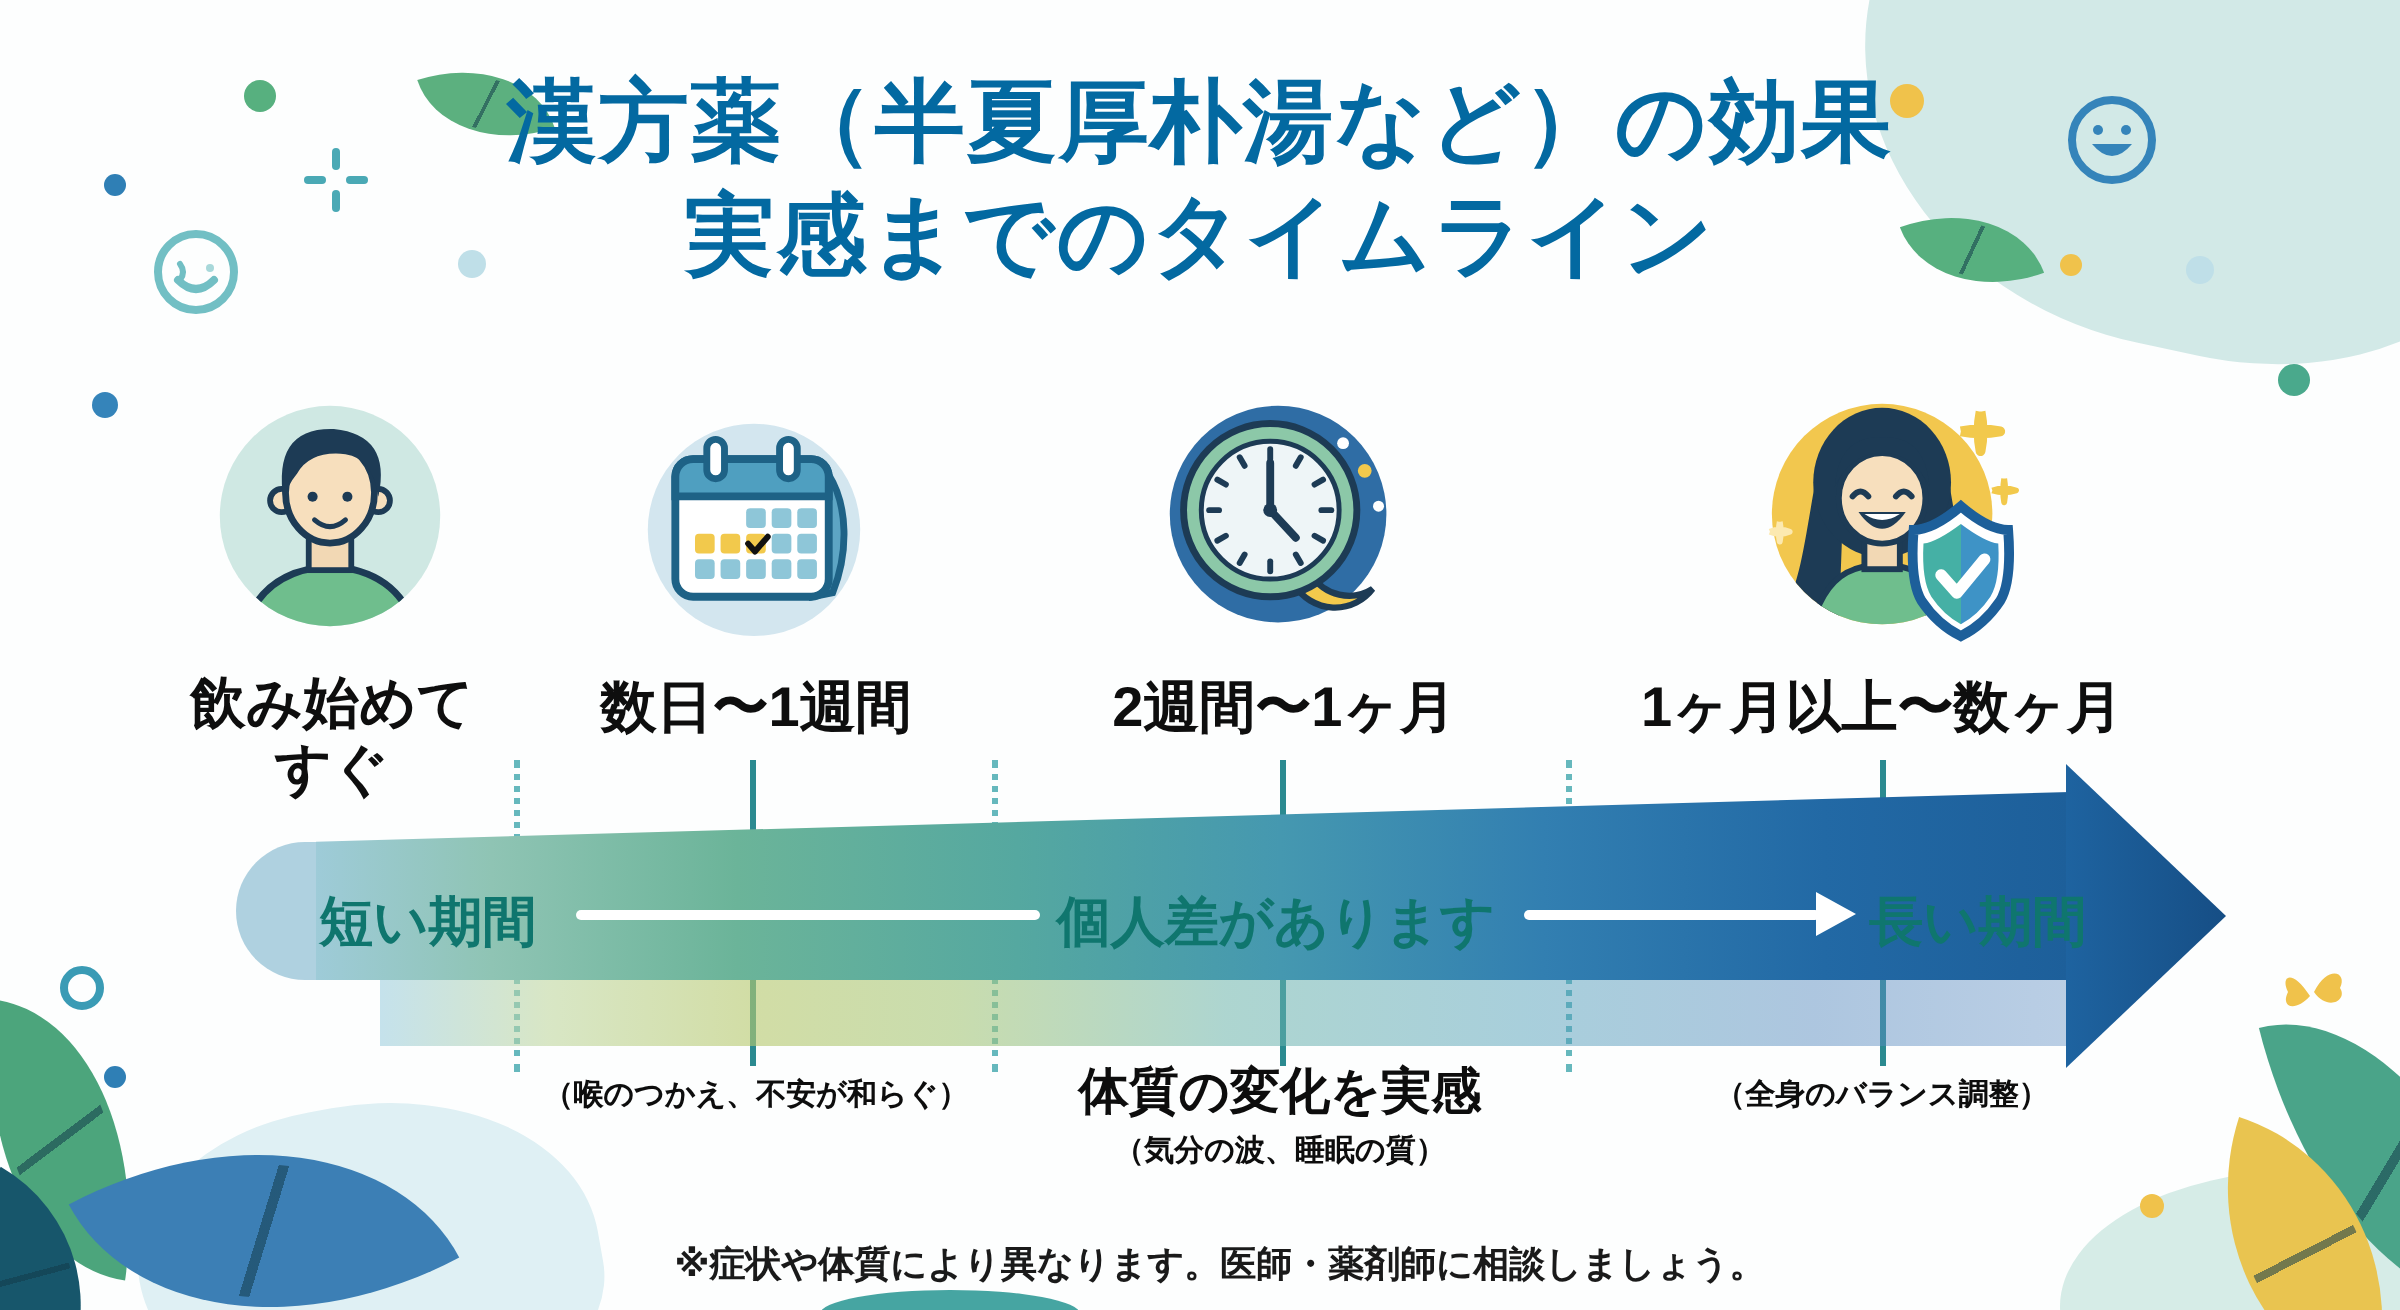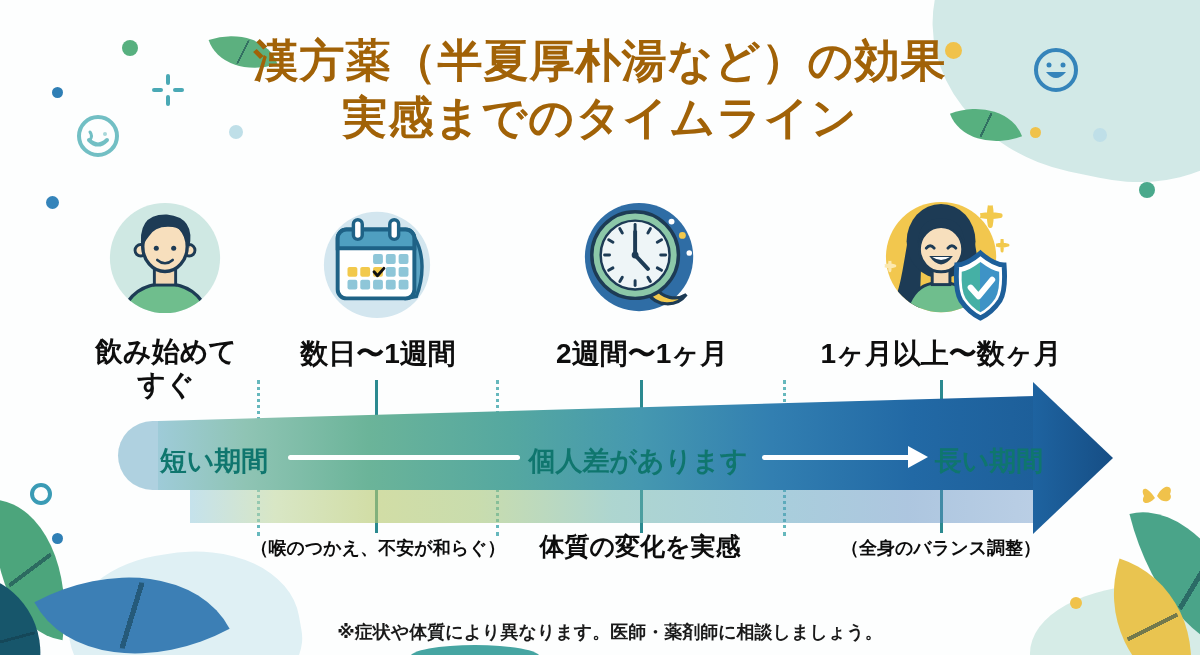--- a/index.html
+++ b/index.html
@@ -2,21 +2,21 @@
 <html><head>
 <meta charset="utf-8">
 <style>
   * { margin:0; padding:0; box-sizing:border-box; }
   html,body { width:1200px; height:655px; }
   body { font-family:"Liberation Sans","DejaVu Sans",sans-serif; }
   .canvas { position:relative; width:1200px; height:655px; background:#fdfefe; overflow:hidden; }
 
   
   .title { position:absolute; left:0; top:32px; width:1200px; text-align:center;
-           color:#a16207; font-weight:900; font-size:45px; line-height:57px; letter-spacing:1px; }
+           color:#0369a1; font-weight:900; font-size:45px; line-height:57px; letter-spacing:1px; }
 
   
   .dot { position:absolute; border-radius:50%; }
   .ring { position:absolute; border-radius:50%; border:4px solid #3a9bb5; }
   .blob { position:absolute; }
   .leaf { position:absolute; border-radius:0 100% 0 100%; }
   .leaf::after { content:""; position:absolute; inset:6%; border-radius:inherit;
       background:linear-gradient(135deg, transparent 48.5%, rgba(18,59,74,.55) 48.5%, rgba(18,59,74,.55) 51.5%, transparent 51.5%); }
   .sliver { position:absolute; background:#46a5a2; border-radius:50%; }
 
@@ -43,21 +43,21 @@
       background:linear-gradient(90deg, #1e63a0, #164e85); }
 
   .tl-text { position:absolute; z-index:4; color:#0f766e; font-weight:800; font-size:27px; text-align:center; top:443px; }
   .tl-line { position:absolute; z-index:4; background:#ffffff; height:5px; border-radius:3px; top:455px; }
   .tl-arrowhead { position:absolute; z-index:4; width:0; height:0; top:446px;
       border-top:11px solid transparent; border-bottom:11px solid transparent; border-left:20px solid #ffffff; }
 
   
   .effect { position:absolute; text-align:center; color:#0d0d0d; z-index:4; }
   .effect .e-head { font-size:25px; font-weight:900; line-height:28px; }
-  .effect .e-note { font-size:18px; font-weight:700; line-height:22px; margin-top:5px; }
+  .effect .e-note { font-size:15px; font-weight:700; line-height:22px; margin-top:5px; }
 
   .footnote { position:absolute; left:10px; top:620px; width:1200px; text-align:center;
       color:#1a1a1a; font-size:18px; font-weight:600; z-index:4; }
 </style>
 </head>
 <body>
 
 <div class="canvas">
 
   <div class="blob" style="right:-70px; top:-95px; width:340px; height:270px; background:#d2e9e7;
@@ -257,20 +257,21 @@
   <div class="tl-text" style="left:527px; width:222px;text-align:center;">個人差があります</div>
   <div class="tl-line" style="left:762px; width:148px;"></div>
   <div class="tl-arrowhead" style="left:908px;"></div>
   <div class="tl-text" style="left:932px; width:114px;">長い期間</div>
 
   <div class="effect" style="left:250px; top:532px; width:256px;">
     <div class="e-note">（喉のつかえ、不安が和らぐ）</div>
   </div>
   <div class="effect" style="left:512px; top:532px; width:256px;">
     <div class="e-head">体質の変化を実感</div>
+    <div class="e-note">（気分の波、睡眠の質）</div>
   </div>
   <div class="effect" style="left:806px; top:532px; width:270px;">
     <div class="e-note">（全身のバランス調整）</div>
   </div>
 
   <div class="footnote">※症状や体質により異なります。医師・薬剤師に相談しましょう。</div>
 
 </div>
 
 </body></html>

